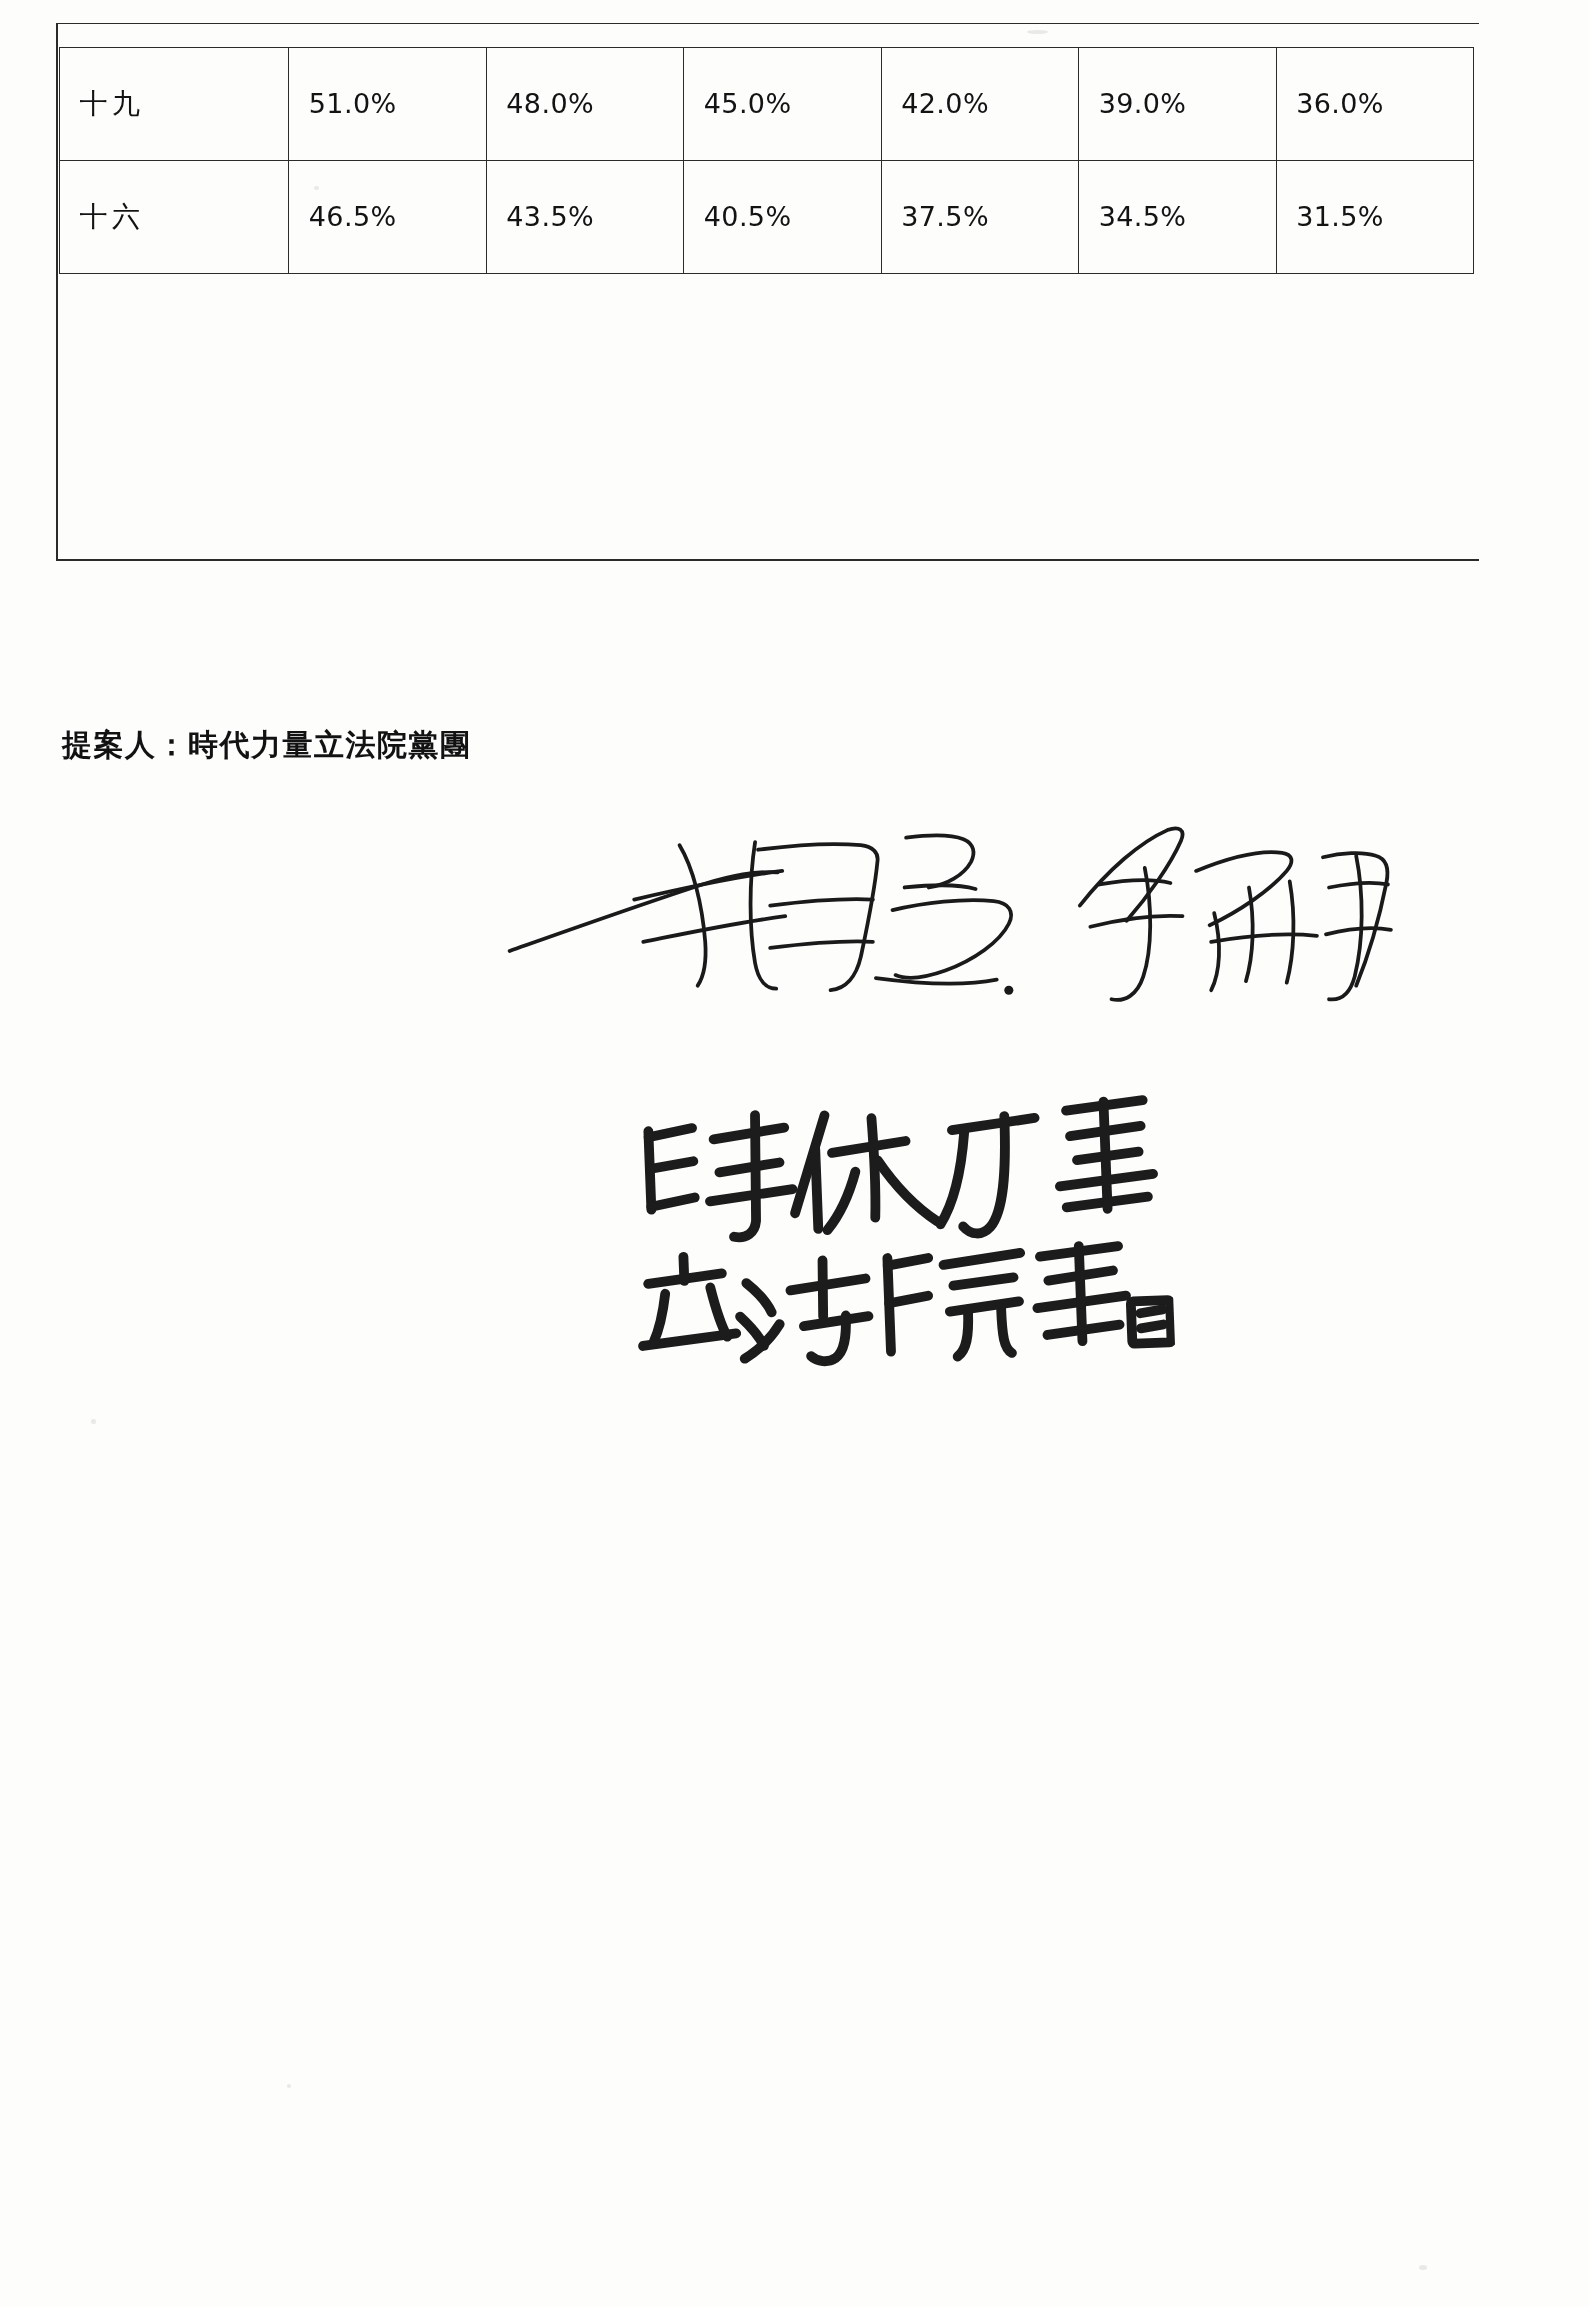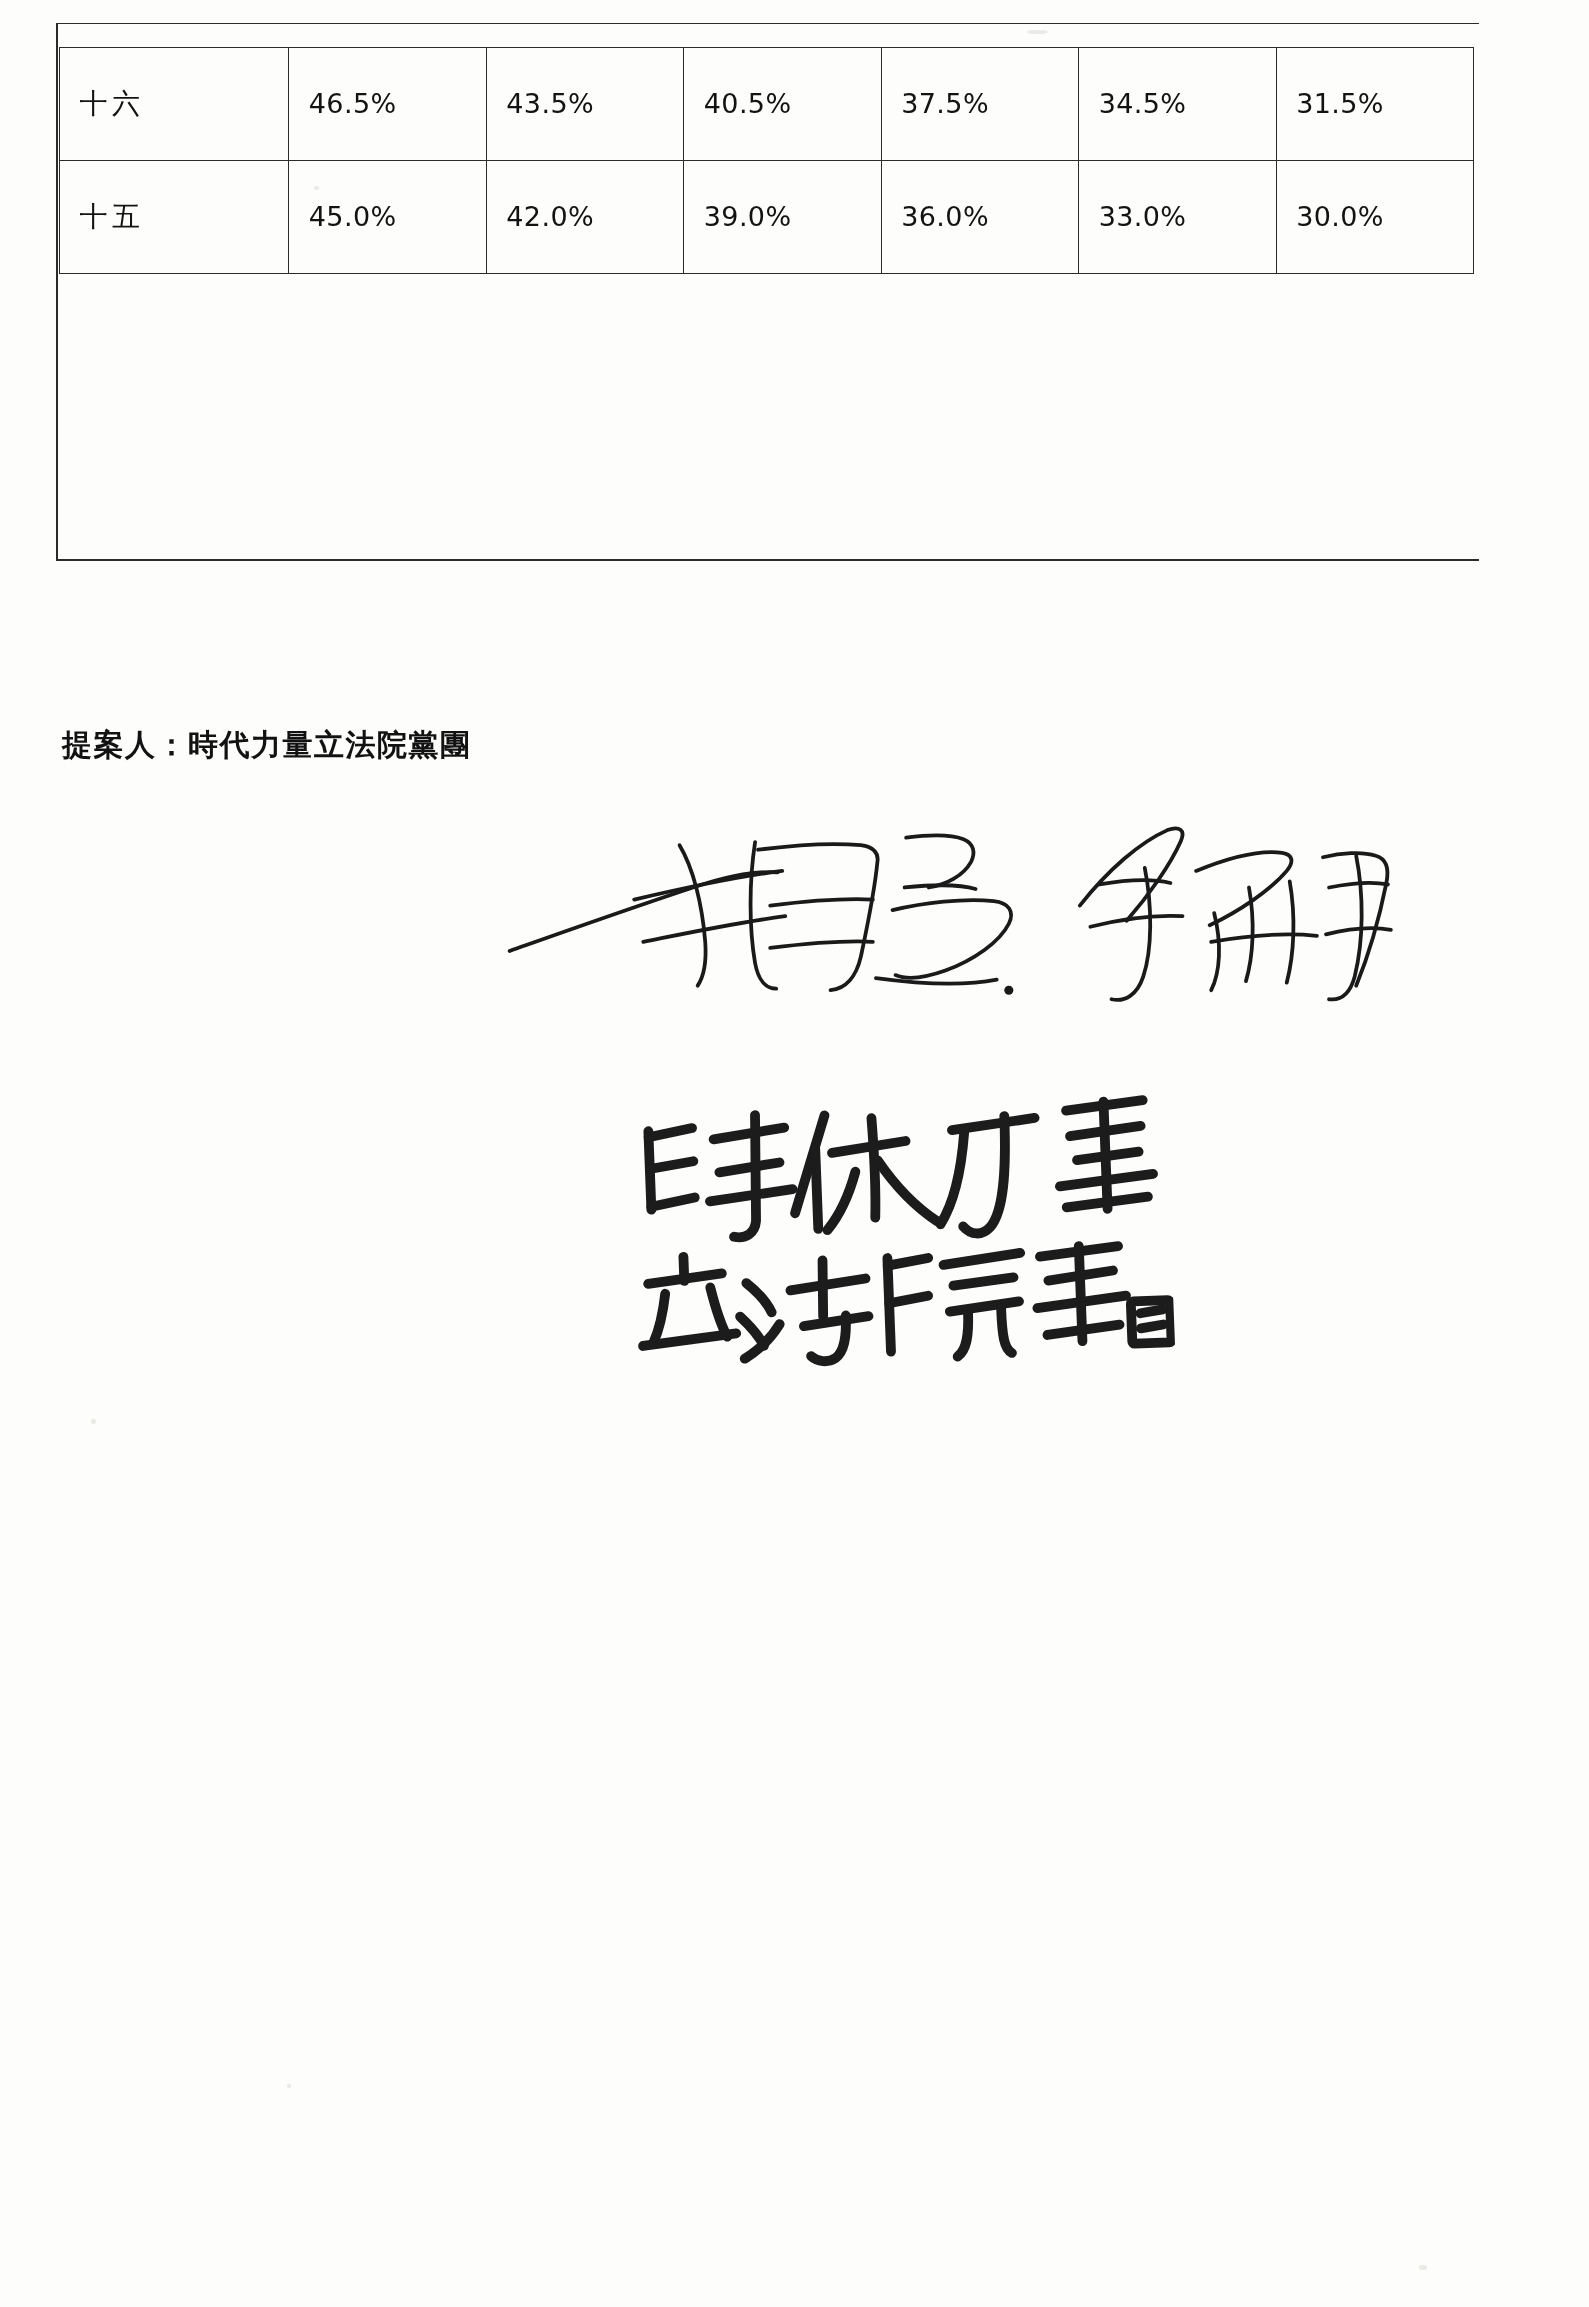--- a/index.html
+++ b/index.html
@@ -139,36 +139,36 @@
 <div class="speck" style="left:287px;  top:2084px; width:3.8px;  height:3.8px;"></div>
 
 <div class="frame-top-stub"></div>
 <div class="frame-left"></div>
 <div class="frame-bottom"></div>
 
 <div class="table-wrap">
   <table class="grid">
     <tbody>
       <tr>
+        <td class="label">十九</td>
+        <td>51.0%</td>
+        <td>48.0%</td>
+        <td>45.0%</td>
+        <td>42.0%</td>
+        <td>39.0%</td>
+        <td>36.0%</td>
+      </tr>
+      <tr>
         <td class="label">十六</td>
         <td>46.5%</td>
         <td>43.5%</td>
         <td>40.5%</td>
         <td>37.5%</td>
         <td>34.5%</td>
         <td>31.5%</td>
-      </tr>
-      <tr>
-        <td class="label">十五</td>
-        <td>45.0%</td>
-        <td>42.0%</td>
-        <td>39.0%</td>
-        <td>36.0%</td>
-        <td>33.0%</td>
-        <td>30.0%</td>
       </tr>
     </tbody>
   </table>
 </div>
 
 <div class="proposer">提案人：時代力量立法院黨團</div>
 
 <div class="signatures">
   <svg width="1095" height="219" viewBox="0 0 1450 290" fill="none" stroke="#1a1a1a" stroke-linecap="round" stroke-linejoin="round">
     <g stroke-width="5">

